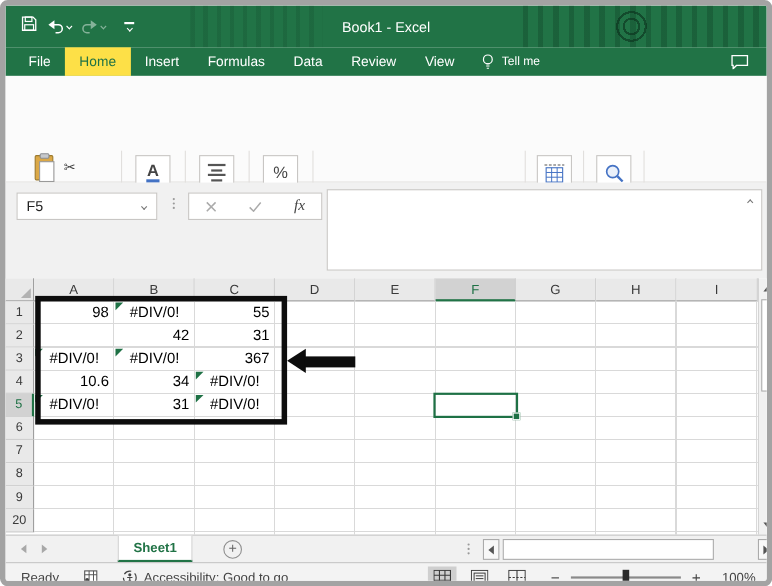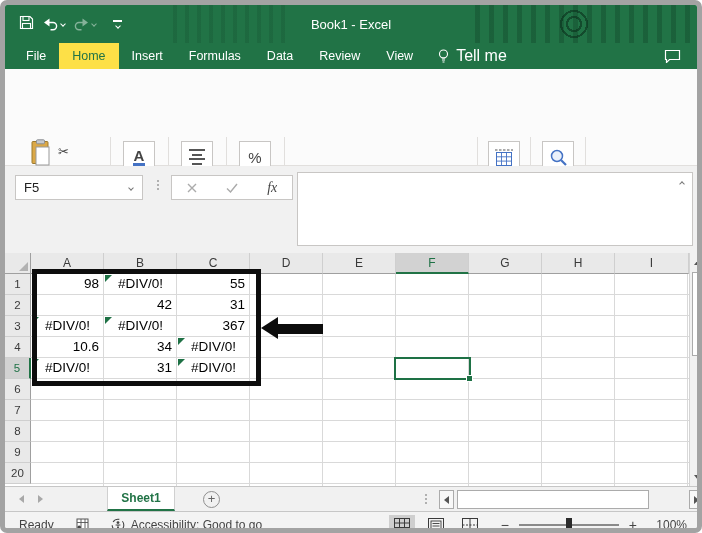--- a/index.html
+++ b/index.html
@@ -26,21 +26,21 @@
   
   .cv { display:inline-block; width:5px; height:5px; border-right:1.4px solid currentColor; border-bottom:1.4px solid currentColor; }
   .cv.down { transform:rotate(45deg); }
   .cv.up { transform:rotate(-135deg); }
   .cv.tiny { width:4px; height:4px; }
 
   
   .tabs { position:absolute; left:0; top:38px; right:0; height:26px; background:#217346; display:flex; align-items:stretch; padding-left:8px; }
   .tab { color:#fff; font-size:12.5px; display:flex; align-items:center; padding:0 13px; white-space:nowrap; }
   .tab.active { background:#fde047; color:#217346; }
-  .tellme { display:flex; align-items:center; gap:7px; margin-left:12px; color:#fff; font-size:16px; white-space:nowrap; }
+  .tellme { display:flex; align-items:center; gap:7px; margin-left:12px; color:#fff; font-size:11px; white-space:nowrap; }
   .commentbtn { margin-left:auto; margin-right:16px; display:flex; align-items:center; }
 
   
   .ribbon { position:absolute; left:0; top:64px; right:0; height:97px; background:#fbfbfb; border-bottom:1px solid #e1dfdd; }
   .vsep { position:absolute; top:68px; height:86px; width:1px; background:#e1dfdd; }
   .glabel { position:absolute; top:143px; font-size:11.5px; color:#555; text-align:center; }
   .bigbtn { position:absolute; left:12px; top:70px; width:46px; text-align:center; color:#444; font-size:12px; }
   .smallicons { position:absolute; left:53px; top:72px; }
   .smico { height:21px; display:flex; align-items:center; color:#444; }
   .cgroup { position:absolute; top:72px; width:56px; text-align:center; color:#444; }

